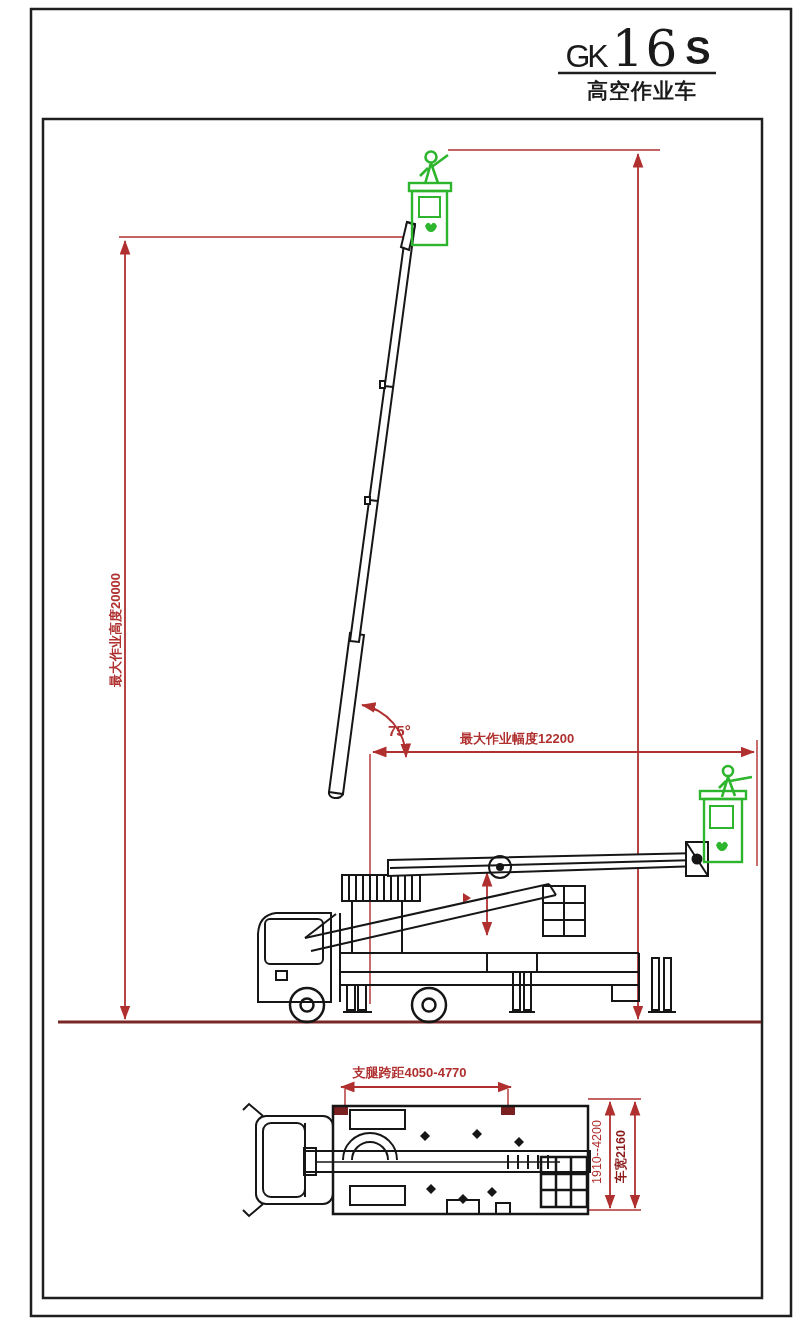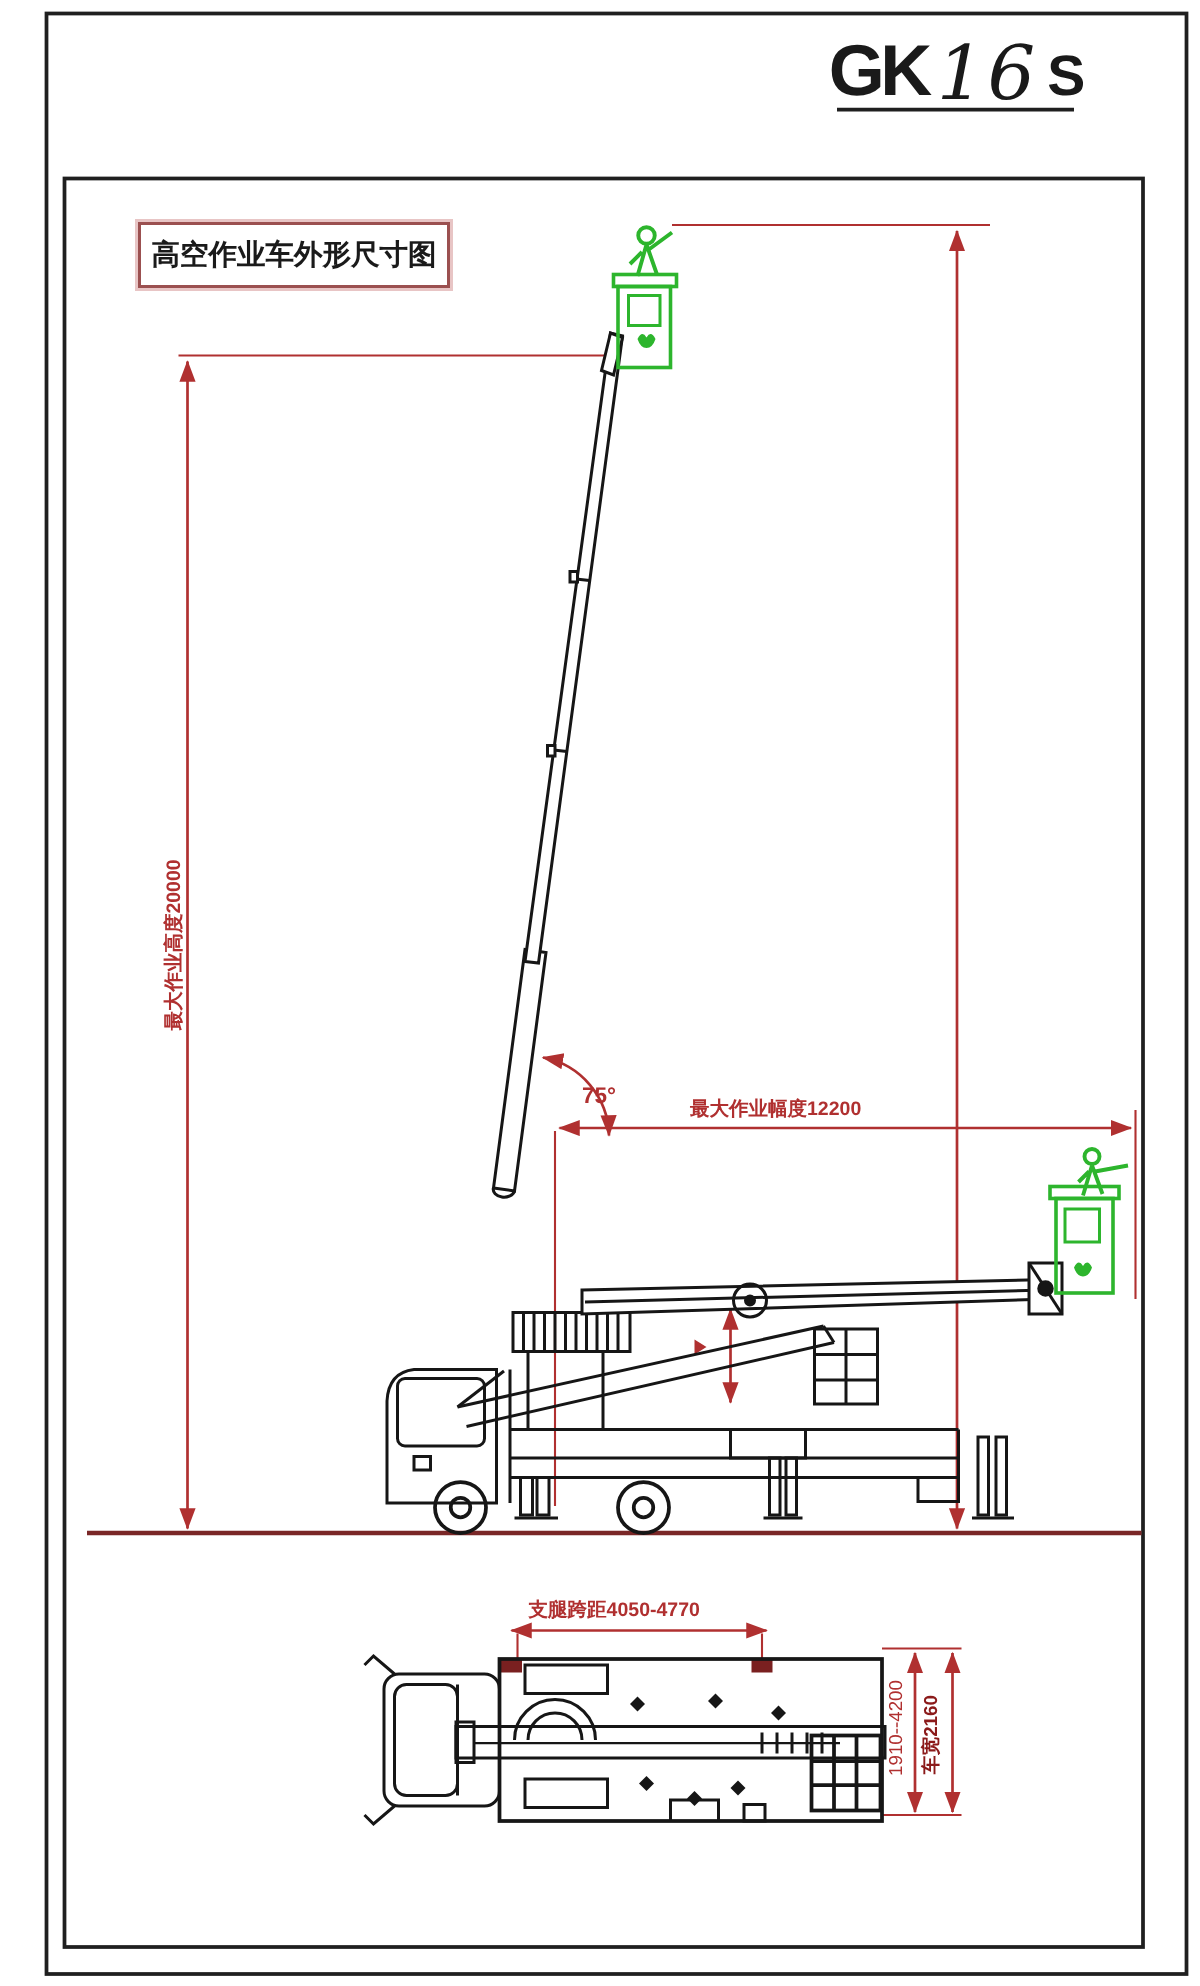--- a/index.html
+++ b/index.html
@@ -3,22 +3,22 @@
 <meta charset="utf-8">
 <style>
   html,body{margin:0;padding:0;background:#ffffff;}
   #page{position:relative;width:800px;height:1324px;background:#ffffff;overflow:hidden;
         font-family:"Liberation Sans", sans-serif;color:#1a1a1a;}
   svg{position:absolute;left:0;top:0;}
   .abs{position:absolute;}
   
   #model-row{left:552px;top:14px;width:172px;height:58px;display:flex;align-items:flex-end;
              justify-content:center;gap:6px;}
-  #model-prefix{font-weight:bold;font-size:48px;letter-spacing:-3px;line-height:1;}
-  #model-number{font-family:"DejaVu Serif",serif;font-style:italic;font-size:50px;line-height:.92;letter-spacing:2px;}
+  #model-prefix{font-weight:normal;font-size:32px;letter-spacing:-3px;line-height:1;}
+  #model-number{font-family:"DejaVu Serif",serif;font-size:50px;line-height:.92;letter-spacing:2px;}
   #model-suffix{font-weight:bold;font-size:38px;line-height:1.05;}
   #model-subtitle{left:566px;top:77px;width:152px;text-align:center;font-size:21px;font-weight:bold;letter-spacing:1px;}
   
   #caption-box{left:92px;top:148px;width:204px;height:40px;border:2px solid #9b5050;
                box-shadow:0 0 0 2px rgba(214,150,150,.55);display:flex;align-items:center;
                justify-content:center;font-size:19px;font-weight:bold;}
   
   .dim{color:#b03030;font-size:13px;font-weight:bold;white-space:nowrap;}
   .vlabel{width:220px;text-align:center;transform:rotate(-90deg);}
   #dim-max-height{left:6px;top:621px;}
@@ -220,24 +220,22 @@
           <path d="M463,1194 l5,5 -5,5 -5,-5 z"></path>
     </g>
   </g>
 </svg>
 
 <div class="abs" id="model-row">
   <span id="model-prefix">GK</span>
   <span id="model-number">16</span>
   <span id="model-suffix">S</span>
 </div>
-
-<div class="abs" id="caption-box">
-  <span>高空作业车外形尺寸图</span>
-</div>
+<div class="abs" id="model-subtitle">高空作业车</div>
+
 
 <div class="abs dim vlabel" id="dim-max-height">最大作业高度20000</div>
 <div class="abs dim" id="dim-max-reach">最大作业幅度12200</div>
 <div class="abs dim" id="dim-angle">75°</div>
 <div class="abs dim" id="dim-outrigger-span">支腿跨距4050-4770</div>
 <div class="abs dim vlabel" id="dim-width-range">1910--4200</div>
 <div class="abs dim vlabel" id="dim-vehicle-width">车宽2160</div>
 
 </div>
 

